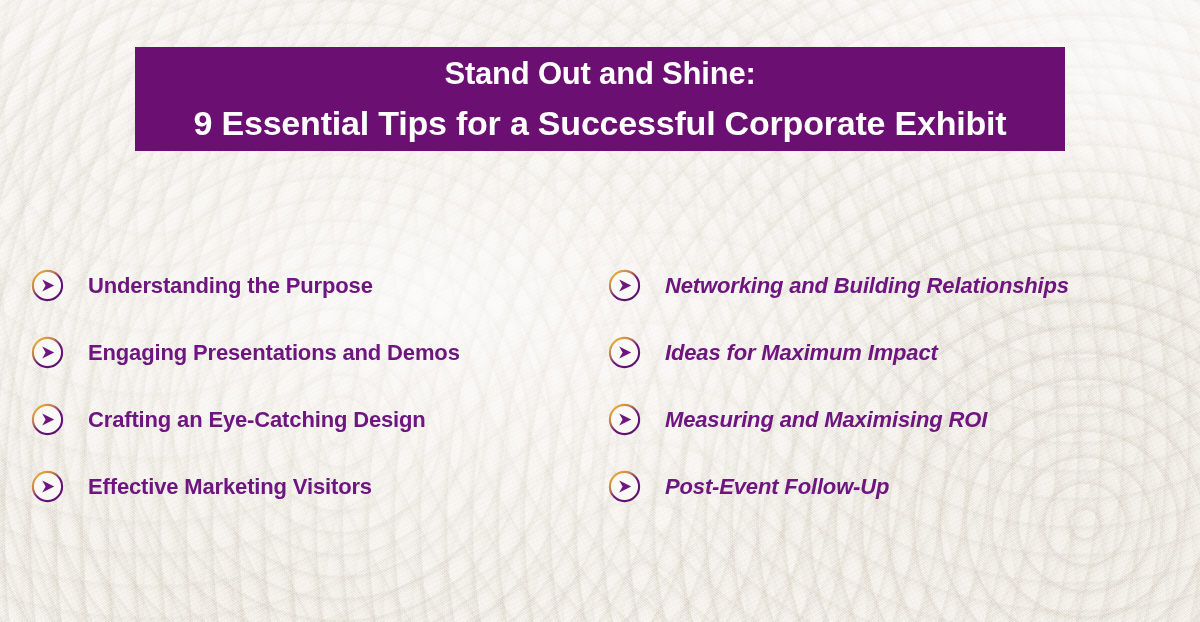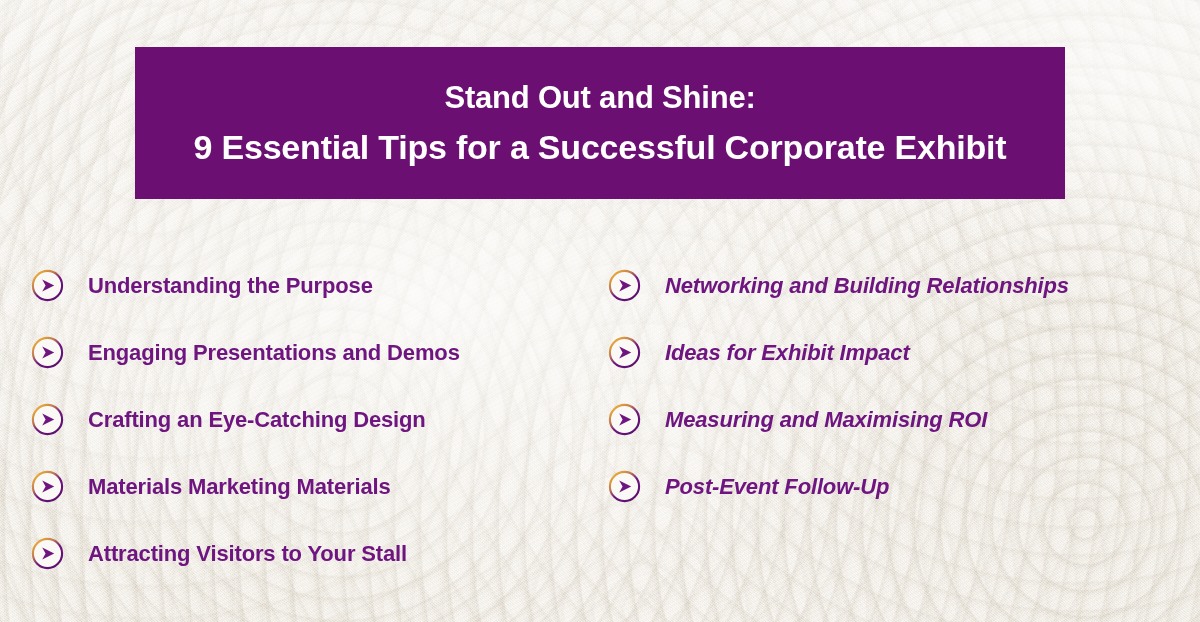--- a/index.html
+++ b/index.html
@@ -103,21 +103,21 @@
       radial-gradient(ellipse 520px 330px at 1120px 80px, rgba(255,255,255,0.55) 0%, rgba(255,255,255,0.0) 70%),
       linear-gradient(180deg, rgba(255,255,255,0.35) 0%, rgba(255,255,255,0.0) 30%);
   }
 
   
   #title-banner {
     position: absolute;
     left: 135px;
     top: 47px;
     width: 930px;
-    height: 152px;
+    height: 104px;
     background-color: #6b0f73;
     display: flex;
     flex-direction: column;
     align-items: center;
     justify-content: center;
     box-sizing: border-box;
   }
   .banner-line {
     color: #ffffff;
     font-family: "Liberation Sans", sans-serif;
@@ -260,40 +260,23 @@
                 <stop offset="0%" stop-color="#e8a93a"></stop>
                 <stop offset="30%" stop-color="#c07a53"></stop>
                 <stop offset="58%" stop-color="#6f1580"></stop>
                 <stop offset="100%" stop-color="#5d1070"></stop>
               </linearGradient>
             </defs>
             <circle cx="16.5" cy="16.5" r="14.6" fill="#fbf9f5" stroke="url(#ringGrad3)" stroke-width="2.1"></circle>
             <path d="M11.2 10.6 L23.2 16.5 L11.2 22.4 L14.6 16.5 Z" fill="#6f1580"></path>
           </svg>
         </span>
-        <span class="topic-label">Materials Marketing Materials</span>
-      </div>
-
-      <div class="topic-item">
-        <span class="topic-icon">
-          <svg viewBox="0 0 33 33" xmlns="http://www.w3.org/2000/svg">
-            <defs>
-              <linearGradient id="ringGrad4" x1="0.15" y1="0.1" x2="0.8" y2="0.9">
-                <stop offset="0%" stop-color="#e8a93a"></stop>
-                <stop offset="30%" stop-color="#c07a53"></stop>
-                <stop offset="58%" stop-color="#6f1580"></stop>
-                <stop offset="100%" stop-color="#5d1070"></stop>
-              </linearGradient>
-            </defs>
-            <circle cx="16.5" cy="16.5" r="14.6" fill="#fbf9f5" stroke="url(#ringGrad4)" stroke-width="2.1"></circle>
-            <path d="M11.2 10.6 L23.2 16.5 L11.2 22.4 L14.6 16.5 Z" fill="#6f1580"></path>
-          </svg>
-        </span>
-        <span class="topic-label">Attracting Visitors to Your Stall</span>
-      </div>
+        <span class="topic-label">Effective Marketing Visitors</span>
+      </div>
+
 
     </div>
 
     <div class="topic-column" id="topic-column-right">
 
       <div class="topic-item">
         <span class="topic-icon">
           <svg viewBox="0 0 33 33" xmlns="http://www.w3.org/2000/svg">
             <defs>
               <linearGradient id="ringGrad5" x1="0.15" y1="0.1" x2="0.8" y2="0.9">
@@ -318,21 +301,21 @@
                 <stop offset="0%" stop-color="#e8a93a"></stop>
                 <stop offset="30%" stop-color="#c07a53"></stop>
                 <stop offset="58%" stop-color="#6f1580"></stop>
                 <stop offset="100%" stop-color="#5d1070"></stop>
               </linearGradient>
             </defs>
             <circle cx="16.5" cy="16.5" r="14.6" fill="#fbf9f5" stroke="url(#ringGrad6)" stroke-width="2.1"></circle>
             <path d="M11.2 10.6 L23.2 16.5 L11.2 22.4 L14.6 16.5 Z" fill="#6f1580"></path>
           </svg>
         </span>
-        <span class="topic-label">Ideas for Exhibit Impact</span>
+        <span class="topic-label">Ideas for Maximum Impact</span>
       </div>
 
       <div class="topic-item">
         <span class="topic-icon">
           <svg viewBox="0 0 33 33" xmlns="http://www.w3.org/2000/svg">
             <defs>
               <linearGradient id="ringGrad7" x1="0.15" y1="0.1" x2="0.8" y2="0.9">
                 <stop offset="0%" stop-color="#e8a93a"></stop>
                 <stop offset="30%" stop-color="#c07a53"></stop>
                 <stop offset="58%" stop-color="#6f1580"></stop>

